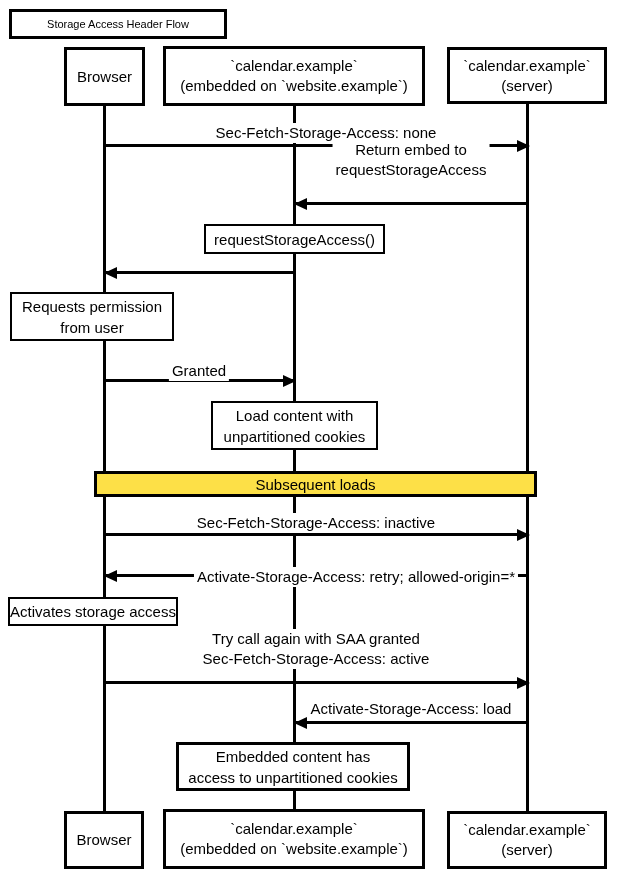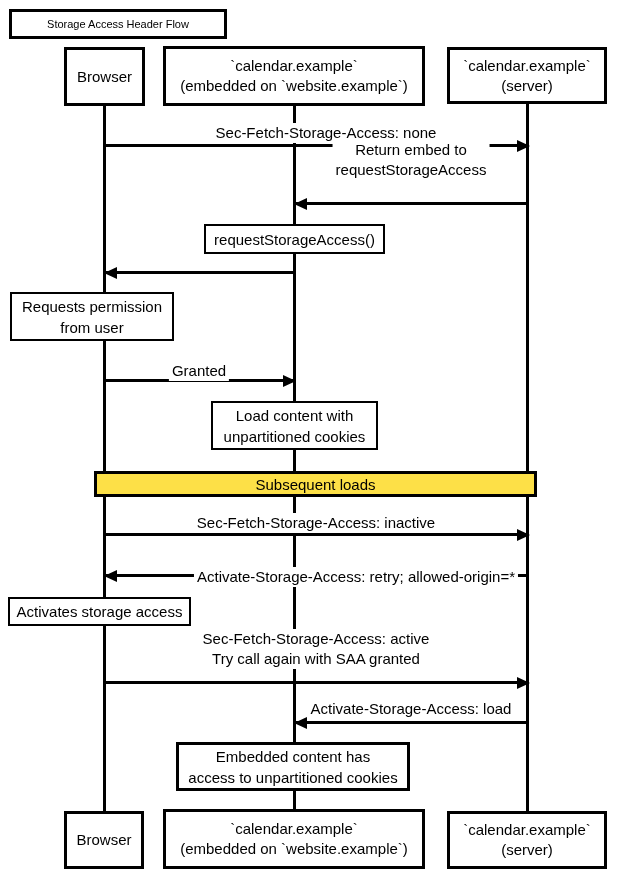--- a/index.html
+++ b/index.html
@@ -170,27 +170,27 @@
     <i class="ah r"></i>
   </div>
 
   <div class="mlabel" style="left:316px; top:567px;margin-left:40px;">
     <span>Activate-Storage-Access: retry; allowed-origin=*</span>
   </div>
   <div class="arrow" style="left:106px; top:574px; width:422px;">
     <i class="ah l"></i>
   </div>
 
-  <div class="note" style="left:8px; top:597px; width:183px; height:29px;">
+  <div class="note" style="left:8px; top:597px; width:170px; height:29px;">
     <span>Activates storage access</span>
   </div>
 
   <div class="mlabel" style="left:316px; top:629px;">
+    <span>Try call again with SAA granted</span>
     <span>Sec-Fetch-Storage-Access: active</span>
-    <span>Try call again with SAA granted</span>
   </div>
   <div class="arrow" style="left:105px; top:681px; width:423px;">
     <i class="ah r"></i>
   </div>
 
   <div class="mlabel" style="left:411px; top:699px;">
     <span>Activate-Storage-Access: load</span>
   </div>
   <div class="arrow" style="left:296px; top:721px; width:232px;">
     <i class="ah l"></i>

